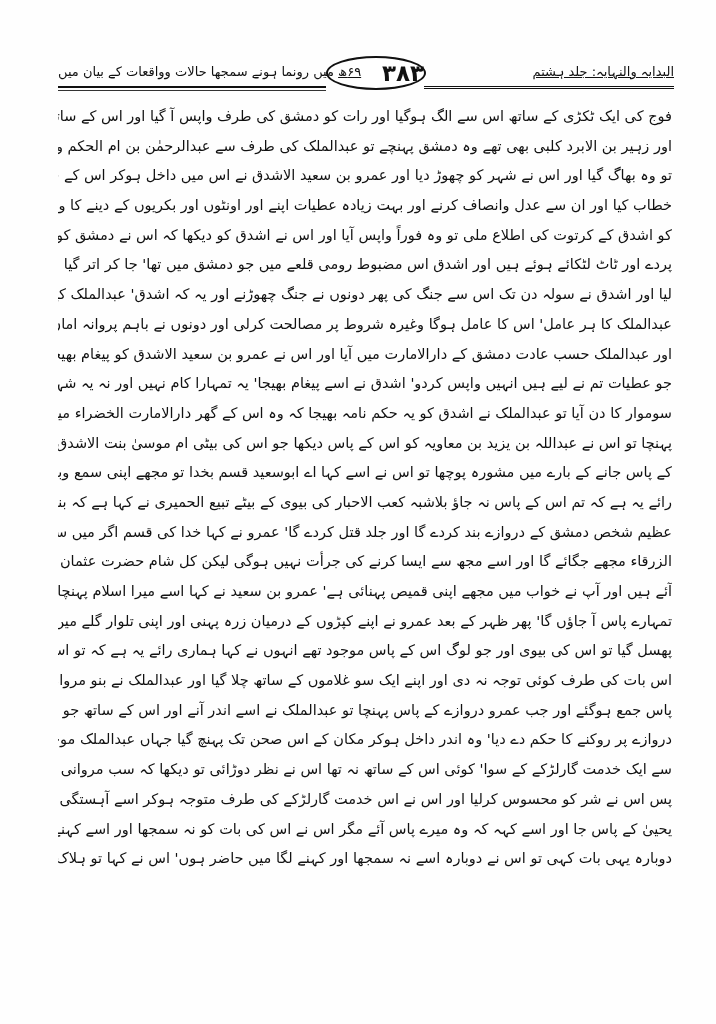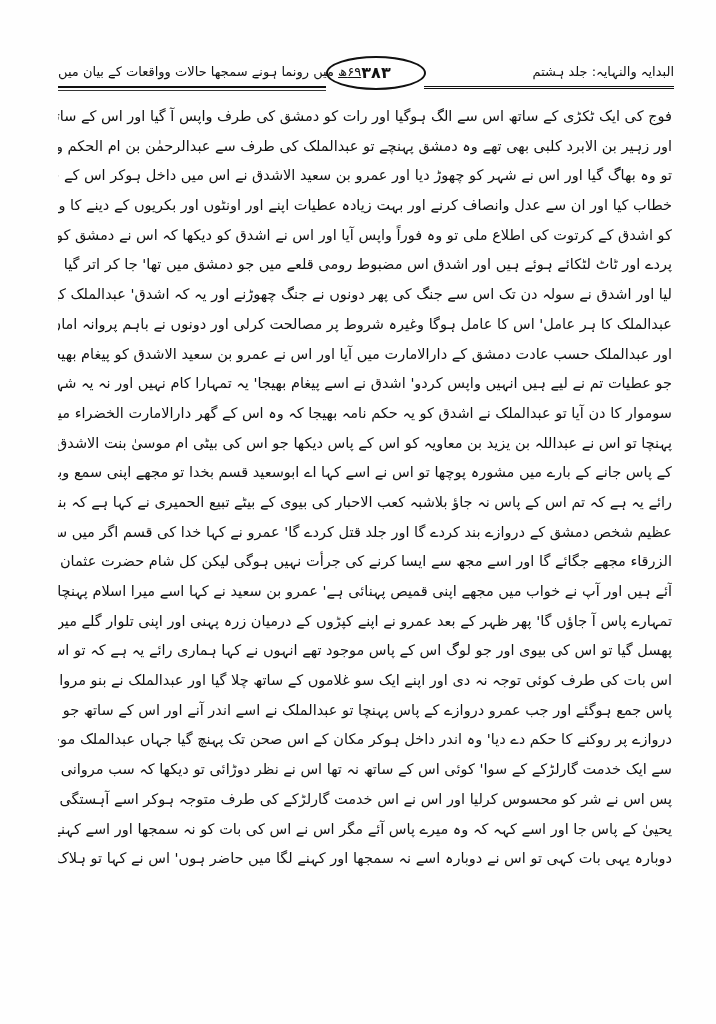--- a/index.html
+++ b/index.html
@@ -1,25 +1,25 @@
 <!DOCTYPE html>
 <html><head>
 <meta charset="utf-8">
 <style>
   html, body { margin: 0; padding: 0; background: #ffffff; }
   body { width: 716px; height: 1024px; position: relative; overflow: hidden;
          font-family: "DejaVu Sans", sans-serif; color: #111; }
   .page { position: absolute; left: 0; top: 0; width: 716px; height: 1024px; background: #fefefe; }
   .header { position: absolute; left: 58px; top: 56px; width: 616px; height: 36px; direction: rtl; }
-  .hdr-right { position: absolute; right: 0; top: 8px; font-size: 13px; white-space: nowrap; }
+  .hdr-right { position: absolute; right: 0; top: 8px; font-size: 13px; white-space: nowrap; text-decoration: underline; }
   .hdr-left { position: absolute; left: 0; top: 8px; font-size: 13px; white-space: nowrap; }
   .hdr-left .yr { text-decoration: underline; }
   .page-num { position: absolute; left: 268px; top: 0px; width: 96px; height: 30px;
-              border: 2px solid #111; border-radius: 50%; text-align: center;
-              line-height: 30px; font-size: 16px; font-weight: bold; background: #fff; }
+              border: 2px solid #111; border-radius: 50%; 
+              line-height: 30px; font-size: 23px; font-weight: bold; background: #fff; }
   .rule-l { position: absolute; left: 0; top: 30px; width: 268px; height: 0; border-top: 2px solid #111; }
   .rule-r { position: absolute; right: 0; top: 30px; width: 250px; height: 0; border-top: 3px double #111; }
   .rule-l2 { position: absolute; left: 0; top: 34px; width: 268px; border-top: 1px solid #333; }
   .body { position: absolute; left: 58px; top: 102px; width: 614px; direction: rtl; }
   .line { height: 29.7px; line-height: 29.7px; font-size: 14.5px; white-space: nowrap;
           text-align: justify; text-align-last: justify; overflow: hidden; }
 </style>
 </head>
 <body>
 

